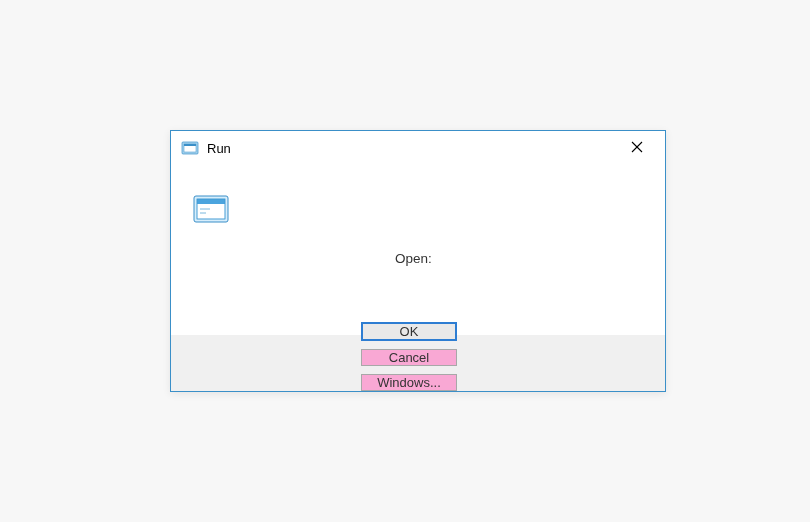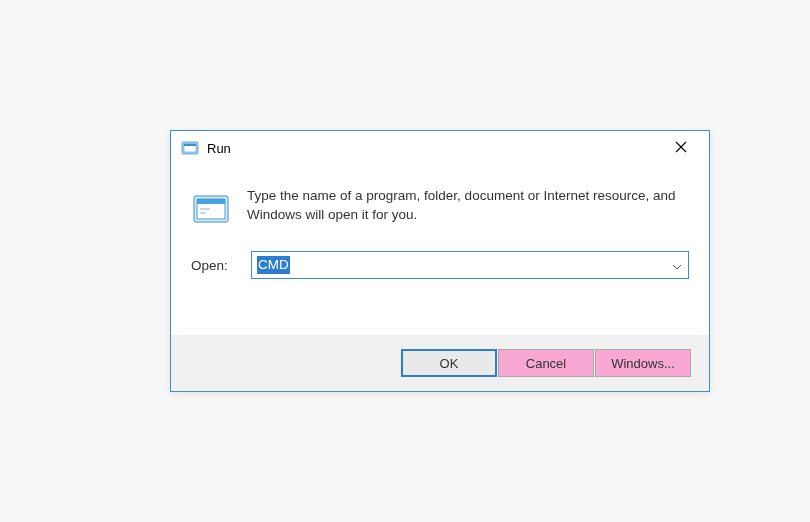--- a/index.html
+++ b/index.html
@@ -11,21 +11,21 @@
     body {
       width: 810px;
       height: 522px;
       background: #f7f7f7;
       position: relative;
     }
     .dialog {
       position: absolute;
       left: 170px;
       top: 130px;
-      width: 540px;
+      width: 496px;
       height: 262px;
       background: #ffffff;
       border: 1px solid #3a8fc8;
       box-shadow: 0 2px 8px rgba(0,0,0,0.08);
     }
     .titlebar {
       height: 34px;
       display: flex;
       align-items: center;
       justify-content: space-between;
@@ -75,21 +75,21 @@
       margin-top: 2px;
     }
     .info-text {
       font-size: 13.5px;
       color: #333;
       line-height: 1.4;
     }
     .input-row {
       display: flex;
       align-items: center;
-      gap: 14px;
+      flex-direction: column;
     }
     .open-label {
       font-size: 13.5px;
       color: #333;
       min-width: 46px;
     }
     .open-input-wrap {
       position: relative;
       flex: 1;
     }
@@ -105,22 +105,23 @@
     .button-bar {
       position: absolute;
       bottom: 0;
       left: 0;
       right: 0;
       height: 56px;
       background: #f0f0f0;
       display: flex;
       justify-content: flex-end;
       align-items: center;
-      gap: 1px;
+      gap: 8px;
       padding-right: 18px;
+      flex-direction: column;
     }
     .btn {
       min-width: 96px;
       height: 28px;
       font-size: 13px;
       background: #f9a8d4;
       border: 1px solid #a8a8a8;
       color: #333;
       cursor: pointer;
       padding: 0 10px;
@@ -182,35 +183,24 @@
       <span class="run-icon">
         <svg viewBox="0 0 40 40">
           <rect x="3" y="7" width="34" height="26" rx="2" fill="#d7eefc" stroke="#3a8fc8" stroke-width="1"></rect>
           <rect x="6" y="10" width="28" height="20" fill="#ffffff" stroke="#6bb7e6" stroke-width="0.8"></rect>
           <rect x="6" y="10" width="28" height="5" fill="#4ba4de"></rect>
           <rect x="6" y="10" width="28" height="20" fill="none" stroke="#3a8fc8" stroke-width="0.5"></rect>
           <line x1="9" y1="20" x2="19" y2="20" stroke="#7bb8de" stroke-width="1"></line>
           <line x1="9" y1="24" x2="15" y2="24" stroke="#7bb8de" stroke-width="1"></line>
         </svg>
       </span>
-      <div class="info-text">Type the name of a program, folder, document or Internet resource, and Windows will open it for you.</div>
     </div>
 
     <div class="input-row">
       <span class="open-label">Open:</span>
-      <div class="open-input-wrap">
-        <div class="combobox">
-          <span class="selected-text">CMD</span>
-        </div>
-        <span class="input-chevron">
-          <svg viewBox="0 0 12 12">
-            <polyline points="2,4 6,8 10,4" fill="none" stroke="#555" stroke-width="1"></polyline>
-          </svg>
-        </span>
-      </div>
     </div>
   </div>
 
   <div class="button-bar">
     <button class="btn default">OK</button>
     <button class="btn">Cancel</button>
     <button class="btn">Windows...</button>
   </div>
 
 </div>

